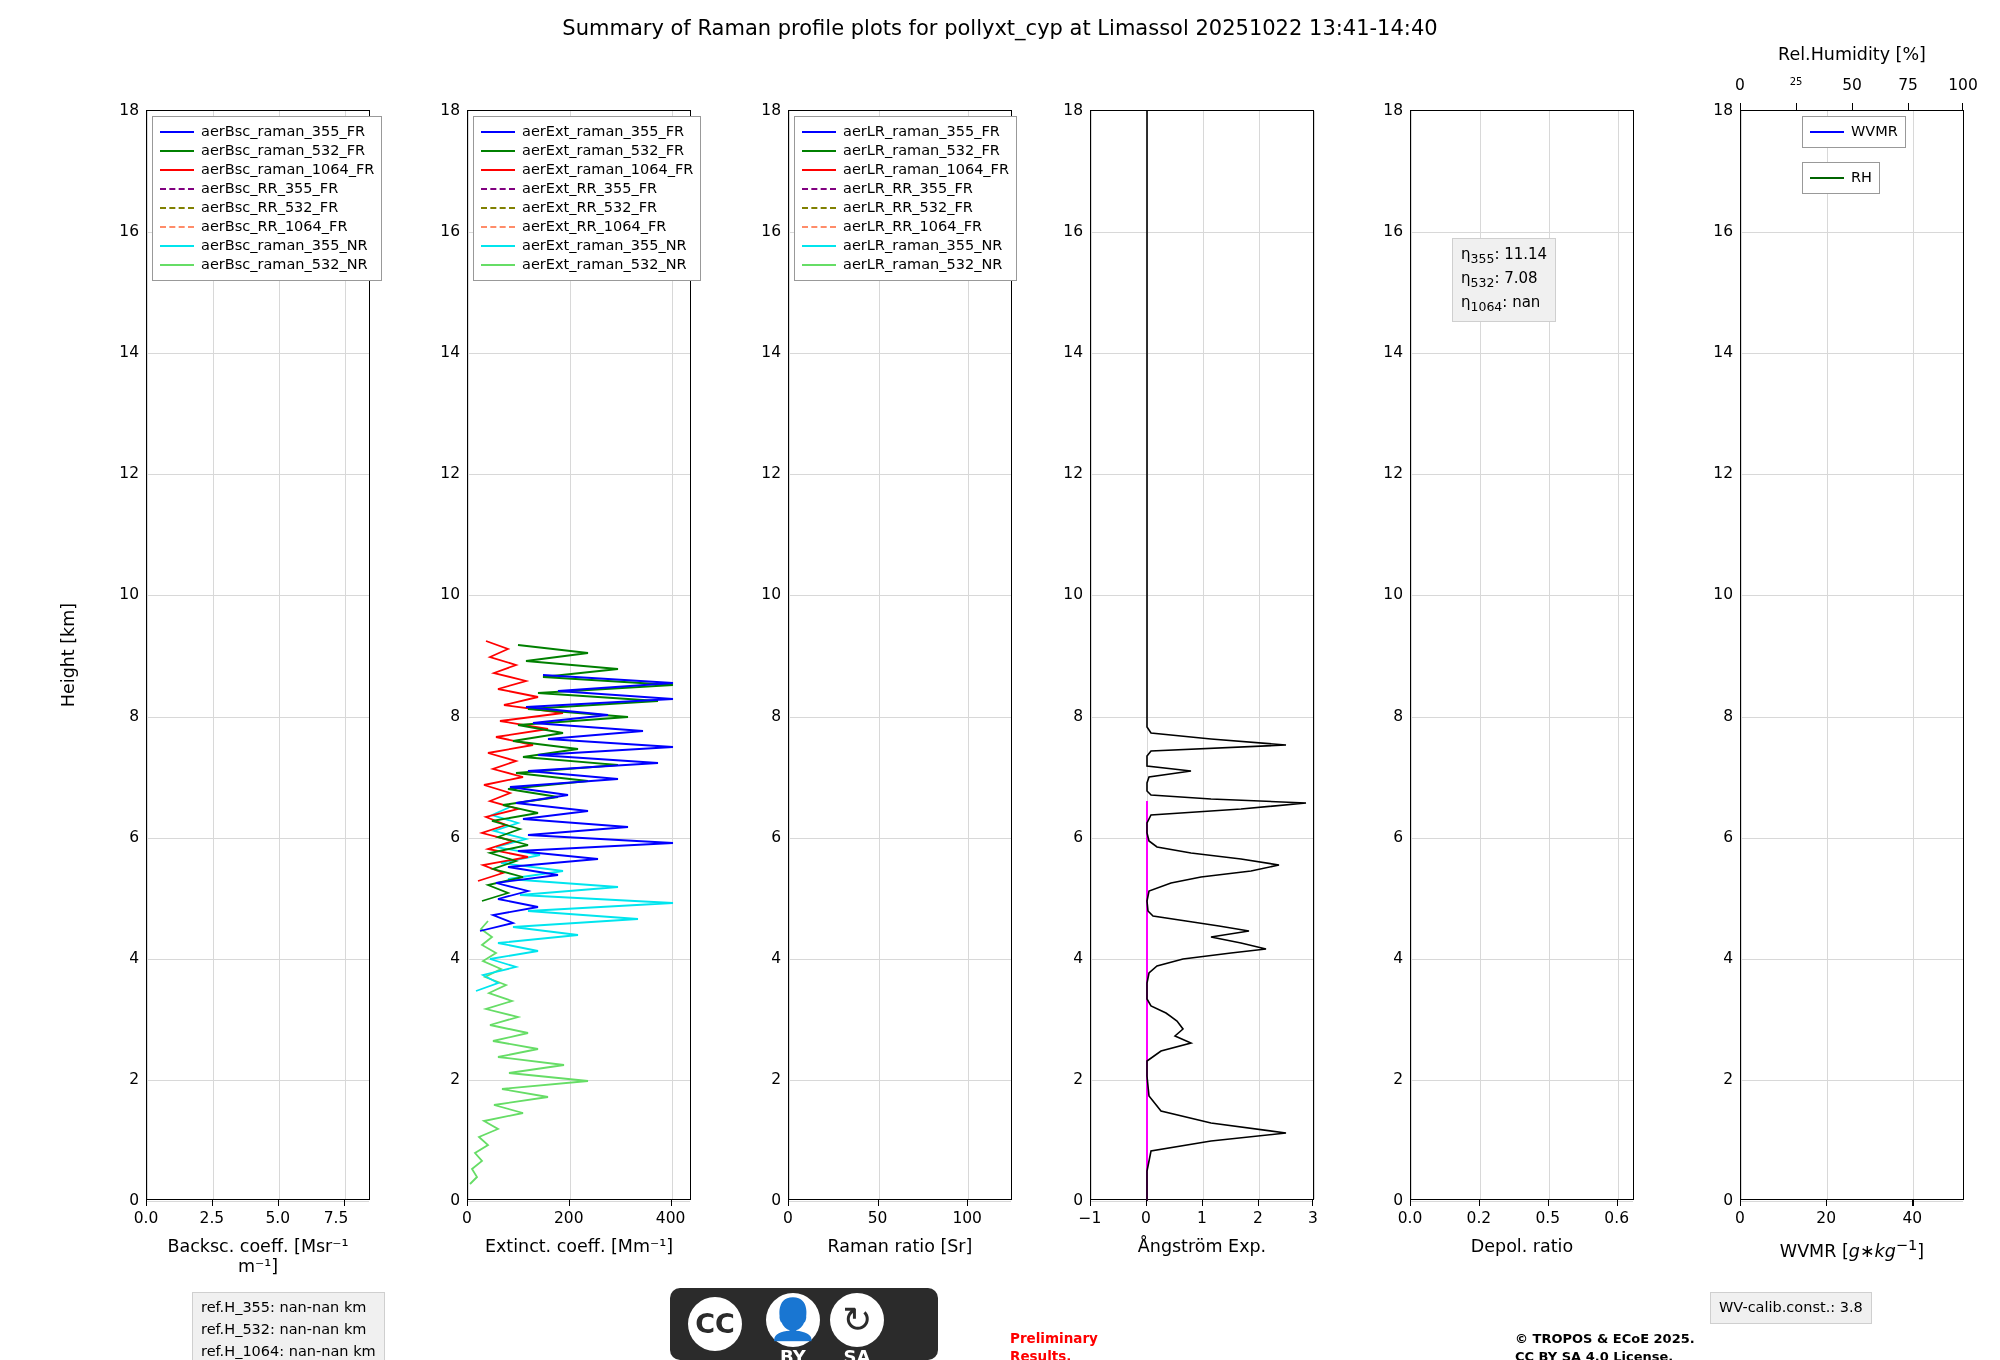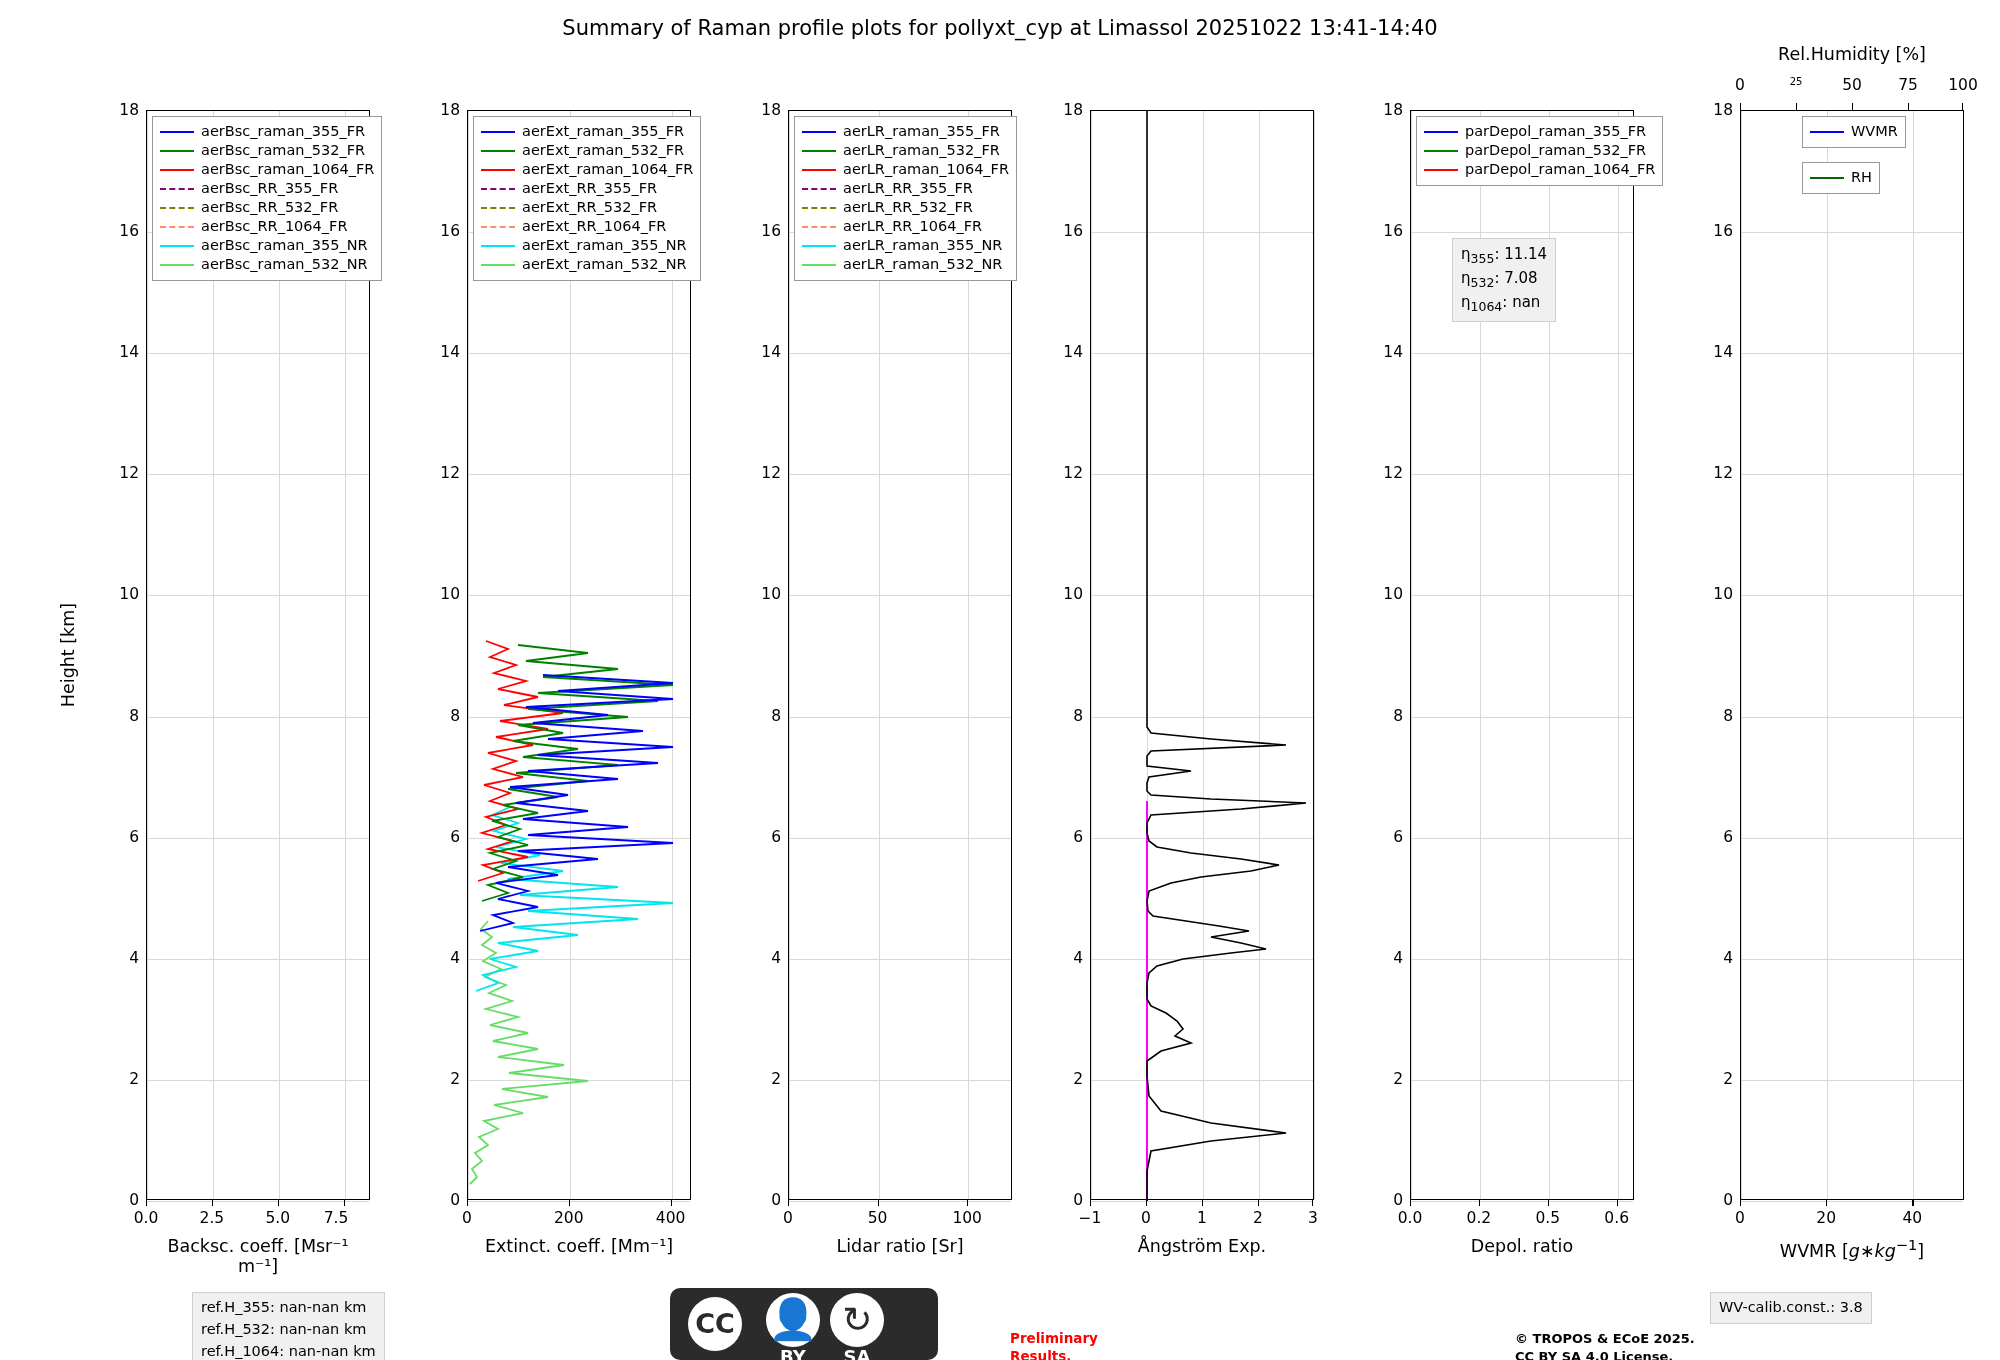--- a/index.html
+++ b/index.html
@@ -204,21 +204,21 @@
   <div class="ytick" style="top:363.3px">12</div>
   <div class="ytick" style="top:242.2px">14</div>
   <div class="ytick" style="top:121.1px">16</div>
   <div class="ytick" style="top:0px">18</div>
   <div class="xtick" style="left:0px">0</div>
   <div class="xtick" style="left:89.6px">50</div>
   <div class="xtick" style="left:179.2px">100</div>
   <div class="xtickmark" style="left:0px"></div>
     <div class="xtickmark" style="left:89.6px"></div>
     <div class="xtickmark" style="left:179.2px"></div>
-  <div class="xlabel">Lidar ratio [Sr]</div>
+  <div class="xlabel">Raman ratio [Sr]</div>
   <div class="legend">
     <div class="row">
         <span class="swatch" style="border-top-color:#0000ff"></span>
         <span class="lbl">aerLR_raman_355_FR</span>
       </div>
     <div class="row">
         <span class="swatch" style="border-top-color:#008000"></span>
         <span class="lbl">aerLR_raman_532_FR</span>
       </div>
     <div class="row">
@@ -320,34 +320,20 @@
   <div class="ytick" style="top:0px">18</div>
   <div class="xtick" style="left:0px">0.0</div>
   <div class="xtick" style="left:68.9px">0.2</div>
   <div class="xtick" style="left:137.8px">0.5</div>
   <div class="xtick" style="left:206.7px">0.6</div>
   <div class="xtickmark" style="left:0px"></div>
     <div class="xtickmark" style="left:68.9px"></div>
     <div class="xtickmark" style="left:137.8px"></div>
     <div class="xtickmark" style="left:206.7px"></div>
   <div class="xlabel">Depol. ratio</div>
-  <div class="legend">
-    <div class="row">
-        <span class="swatch" style="border-top-color:#0000ff"></span>
-        <span class="lbl">parDepol_raman_355_FR</span>
-      </div>
-    <div class="row">
-        <span class="swatch" style="border-top-color:#008000"></span>
-        <span class="lbl">parDepol_raman_532_FR</span>
-      </div>
-    <div class="row">
-        <span class="swatch" style="border-top-color:#ff0000"></span>
-        <span class="lbl">parDepol_raman_1064_FR</span>
-      </div>
-  </div>
   <div class="note" style="left:42px;top:128px;">
     <div><span>η</span><sub>355</sub>: <span>11.14</span></div>
     <div><span>η</span><sub>532</sub>: <span>7.08</span></div>
     <div><span>η</span><sub>1064</sub>: <span>nan</span></div>
   </div>
 </div>
 
 <div class="panel" id="p5" style="left:1740px;">
   <div class="plotbox">
     <div class="grid-h" style="top:1090px"></div>

